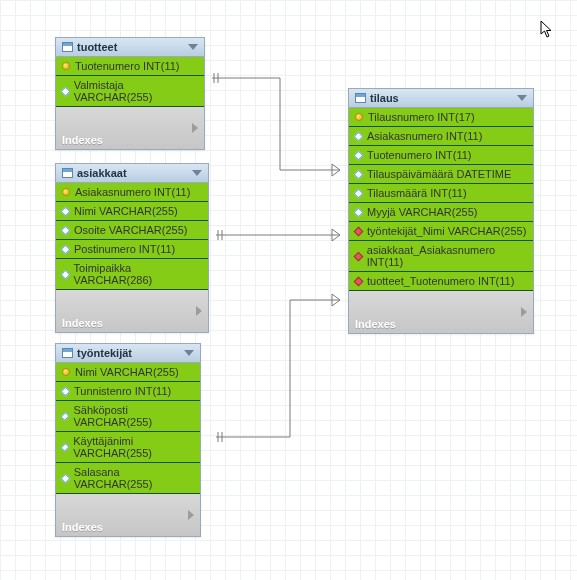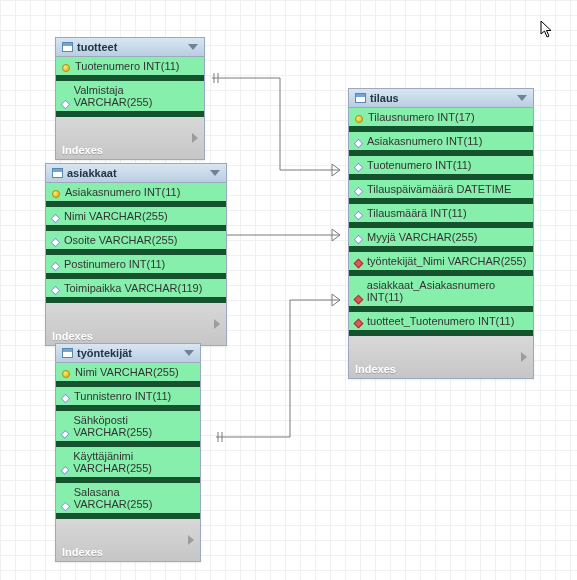--- a/index.html
+++ b/index.html
@@ -39,26 +39,26 @@
   }
   .table-header .title { flex: 1; }
   .arrow {
     width: 0; height: 0;
     border-left: 5px solid transparent;
     border-right: 5px solid transparent;
     border-top: 6px solid #6f8299;
   }
   .table-row {
     display: flex;
-    align-items: flex-end;
+    align-items: center;
     gap: 5px;
     padding: 3px 6px;
-    border-bottom: 6px solid #14532d;
+    border-bottom: 1px solid #14532d;
     color: #333;
-    background: #86efac;
+    background: #84cc16;
   }
   .table-footer {
     display: flex;
     align-items: center;
     gap: 4px;
     padding: 3px 6px;
     background: linear-gradient(#d8d8d8, #c6c6c6);
     color: #fff;
     font-weight: bold;
     text-shadow: 0 1px 0 rgba(0,0,0,0.2);
@@ -152,21 +152,21 @@
   <div class="table-row">
       <span class="dk"></span>
       <span>Valmistaja VARCHAR(255)</span>
     </div>
   <div class="table-footer">
       <span class="title">Indexes</span>
       <span class="arrow-ft"></span>
     </div>
 </div>
 
-<div class="table" style="left:45px;top:163px;width:182px">
+<div class="table" style="left:55px;top:163px;width:154px">
   <div class="table-header">
     <span class="icon-table"></span>
     <span class="title">asiakkaat</span>
     <span class="arrow"></span>
   </div>
   <div class="table-row">
       <span class="pk"></span>
       <span>Asiakasnumero INT(11)</span>
     </div>
   <div class="table-row">
@@ -176,21 +176,21 @@
   <div class="table-row">
       <span class="dk"></span>
       <span>Osoite VARCHAR(255)</span>
     </div>
   <div class="table-row">
       <span class="dk"></span>
       <span>Postinumero INT(11)</span>
     </div>
   <div class="table-row">
       <span class="dk"></span>
-      <span>Toimipaikka VARCHAR(119)</span>
+      <span>Toimipaikka VARCHAR(286)</span>
     </div>
   <div class="table-footer">
       <span class="title">Indexes</span>
       <span class="arrow-ft"></span>
     </div>
 </div>
 
 <div class="table" style="left:55px;top:343px;width:146px">
   <div class="table-header">
     <span class="icon-table"></span>

